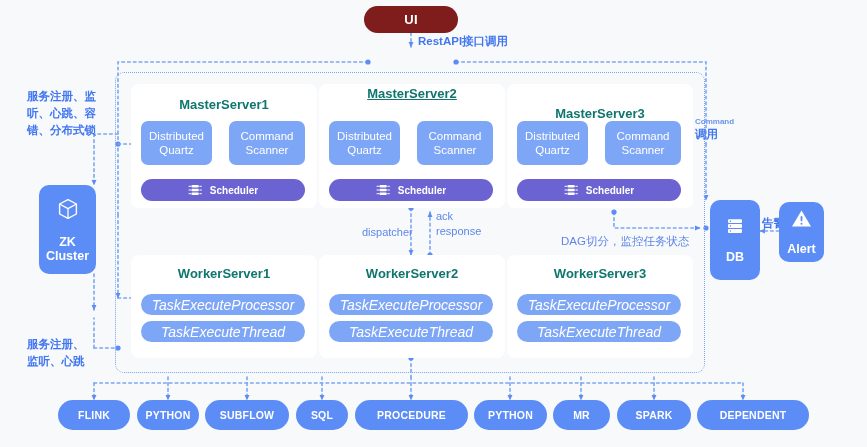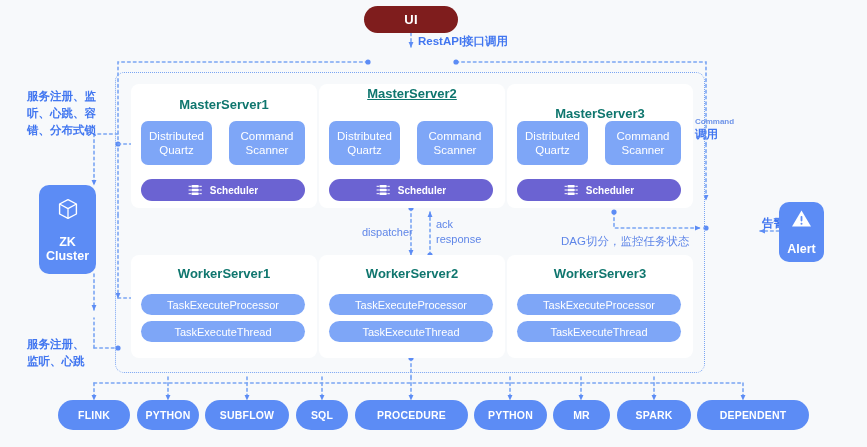--- a/index.html
+++ b/index.html
@@ -21,21 +21,21 @@
     box-sizing:border-box;
   }
   .lt-box{
     background:#7ea6f7;color:#fff;border-radius:7px;
     display:flex;flex-direction:column;align-items:center;justify-content:center;
     font-size:11.5px;line-height:14px;box-sizing:border-box;text-align:center;
   }
   .lt-pill{
     background:#7ea6f7;color:#fff;border-radius:11px;
     display:flex;align-items:center;justify-content:center;
-    font-size:11px;box-sizing:border-box;
+    font-size:14px;box-sizing:border-box;font-style:italic;
   }
   .sched{
     background:#6b63d2;color:#fff;border-radius:11px;
     display:flex;align-items:center;justify-content:center;gap:7px;
     font-size:10px;font-weight:bold;box-sizing:border-box;
   }
   .card{
     background:#ffffff;border-radius:8px;box-sizing:border-box;
   }
   .card-title{
@@ -224,21 +224,21 @@
           <rect x="3.4" y="8.4" width="7.4" height="2.6" rx="1" fill="#fff"></rect>
           <path d="M1 2.3h1.6M1 6h1.6M1 9.7h1.6" stroke="#fff" stroke-width="1" stroke-linecap="round"></path>
           <path d="M11.8 2.3h1.6M11.8 6h1.6M11.8 9.7h1.6" stroke="#fff" stroke-width="1" stroke-linecap="round"></path>
         </svg>
       </span>
       <span>Scheduler</span>
     </div>
   </div>
 
   <div class="abs lbl-thin" style="left:318px;top:225px;margin-left:44px;">dispatcher</div>
-  <div class="abs lbl-thin" style="left:436px;top:217px;">ack
+  <div class="abs lbl-thin" style="left:436px;top:209px;">ack
 response</div>
   <div class="abs lbl" style="left:561px;top:233px;font-weight:normal;color:#5f86e8;">DAG切分，监控任务状态</div>
 
   <div class="abs card" style="left:131px;top:255px;width:186px;height:103px;">
     <div class="card-title" style="margin-top:11px;">WorkerServer1</div>
     <div class="lt-pill abs" style="left:10px;top:39px;width:164px;height:21px;">TaskExecuteProcessor</div>
     <div class="lt-pill abs" style="left:10px;top:66px;width:164px;height:21px;">TaskExecuteThread</div>
   </div>
 
   <div class="abs card" style="left:319px;top:255px;width:186px;height:103px;">
@@ -249,20 +249,33 @@
 
   <div class="abs card" style="left:507px;top:255px;width:186px;height:103px;">
     <div class="card-title" style="margin-top:11px;">WorkerServer3</div>
     <div class="lt-pill abs" style="left:10px;top:39px;width:164px;height:21px;">TaskExecuteProcessor</div>
     <div class="lt-pill abs" style="left:10px;top:66px;width:164px;height:21px;">TaskExecuteThread</div>
   </div>
 
   <div class="abs lbl-sm" style="left:695px;top:117px;">Command</div>
   <div class="abs lbl" style="left:695px;top:126px;">调用</div>
 
+  <div class="abs sidebox" style="left:710px;top:200px;width:50px;height:80px;">
+    <span>
+      <svg class="icn" width="20" height="20" viewBox="0 0 20 20">
+        <rect x="3" y="3.2" width="14" height="3.9" rx="1" fill="#fff"></rect>
+        <rect x="3" y="8.1" width="14" height="3.9" rx="1" fill="#fff"></rect>
+        <rect x="3" y="13" width="14" height="3.9" rx="1" fill="#fff"></rect>
+        <circle cx="5.4" cy="5.15" r="0.75" fill="#5c8cf5"></circle>
+        <circle cx="5.4" cy="10.05" r="0.75" fill="#5c8cf5"></circle>
+        <circle cx="5.4" cy="14.95" r="0.75" fill="#5c8cf5"></circle>
+      </svg>
+    </span>
+    <span>DB</span>
+  </div>
 
   <div class="abs lbl" style="left:762px;top:215px;">告警</div>
 
   <div class="abs sidebox" style="left:779px;top:202px;width:45px;height:60px;">
     <span>
       <svg class="icn" width="21" height="19" viewBox="0 0 21 19">
         <path fill="#fff" d="M10.5 1.4 20 17.6H1z"></path>
         <rect x="9.6" y="7" width="1.8" height="5.4" rx="0.8" fill="#5c8cf5"></rect>
         <circle cx="10.5" cy="14.7" r="1" fill="#5c8cf5"></circle>
       </svg>

